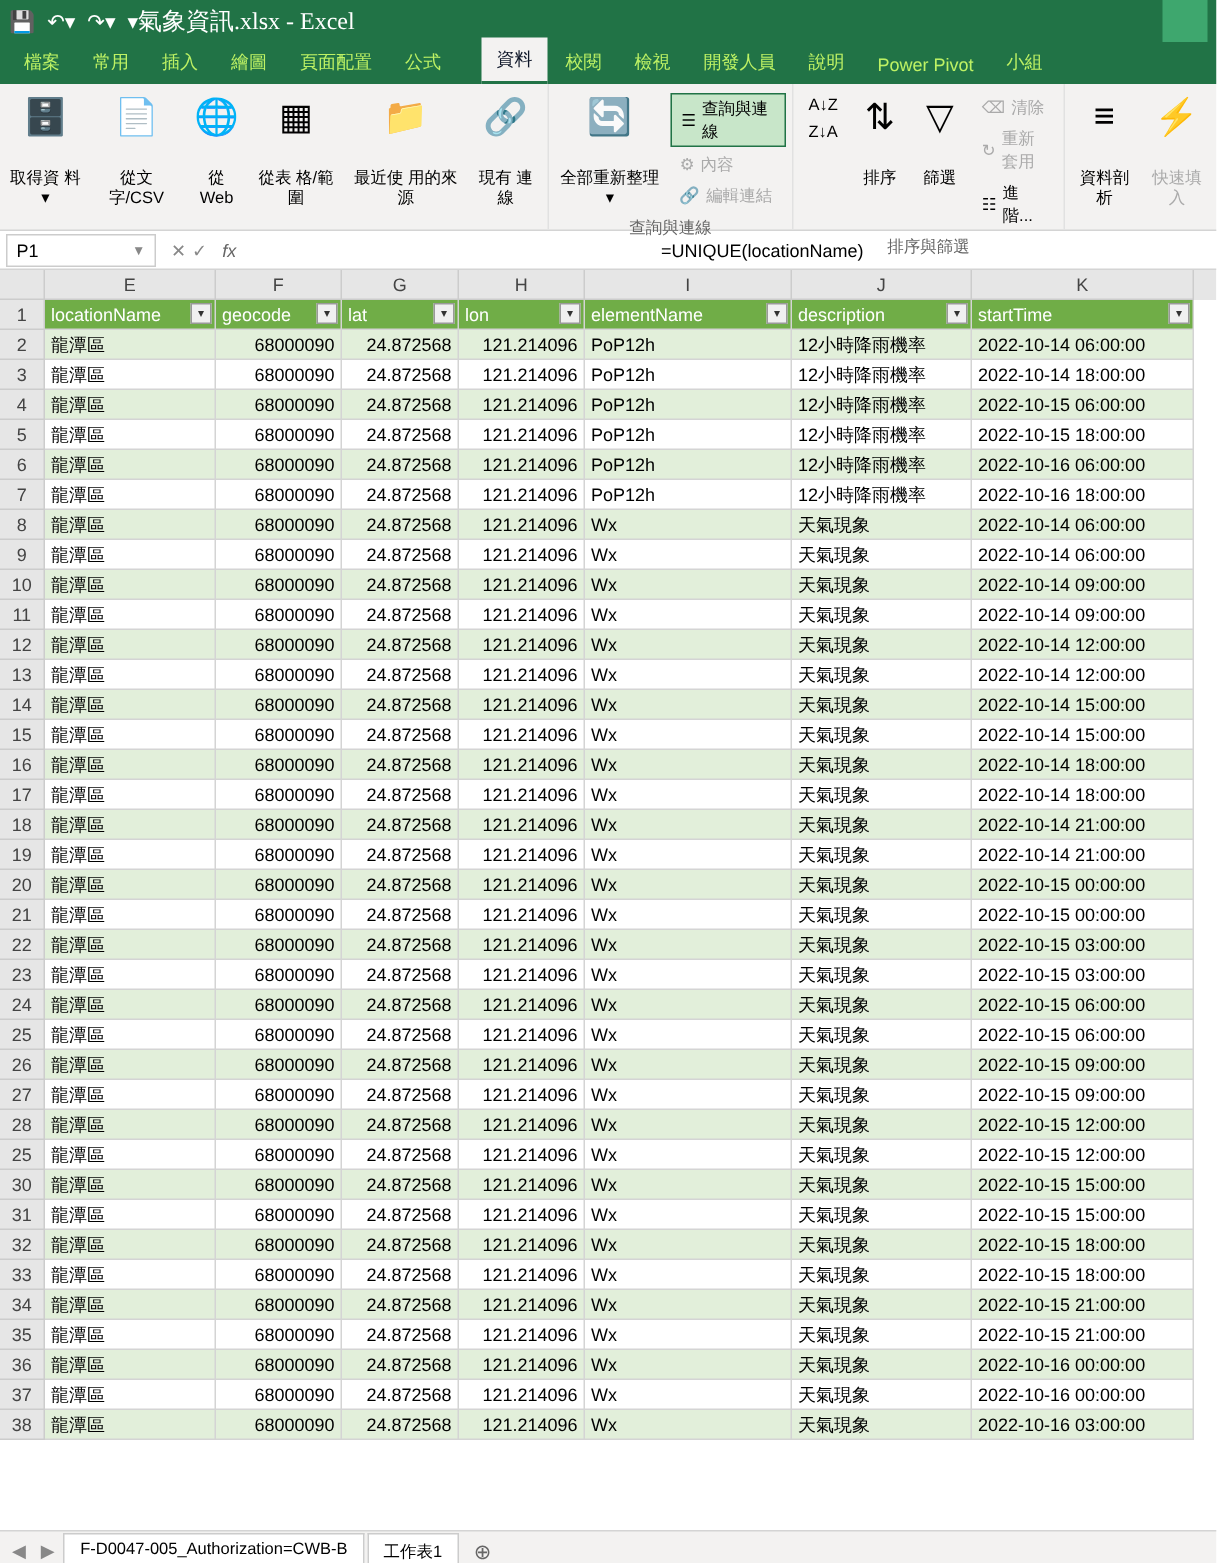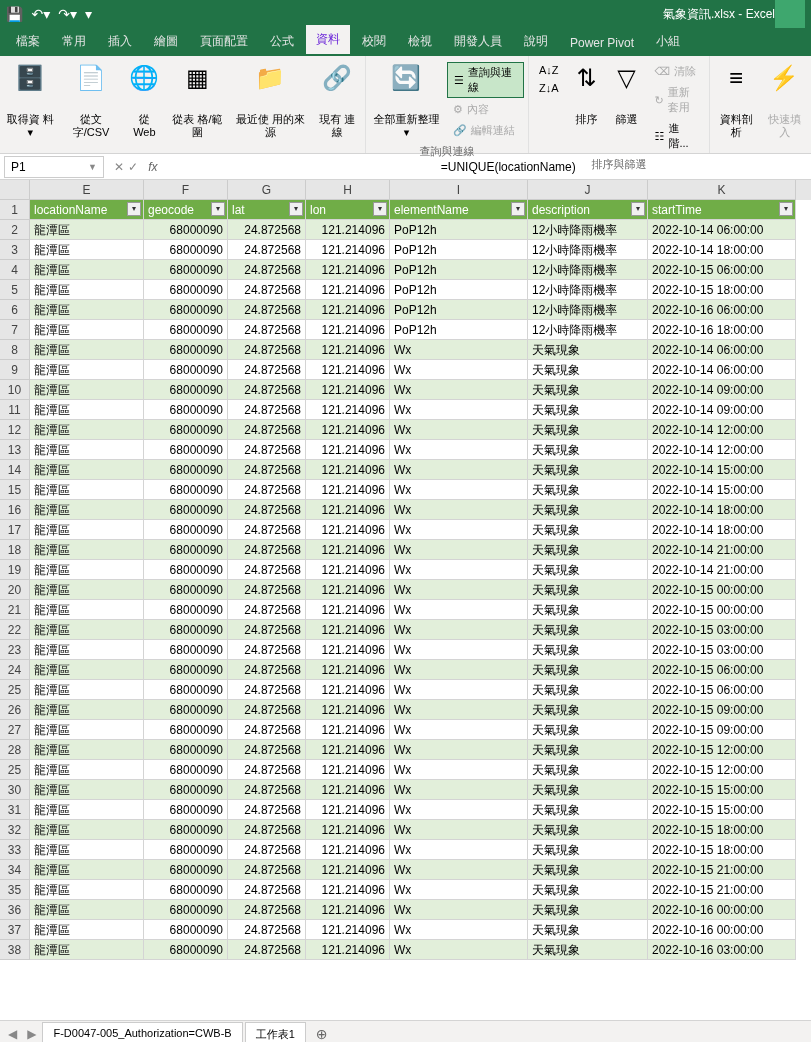--- a/index.html
+++ b/index.html
@@ -1,25 +1,25 @@
 <!DOCTYPE html>
 <html><head>
 <meta charset="utf-8">
 <style>
 * { margin: 0; padding: 0; box-sizing: border-box; font-family: "Microsoft JhengHei", "Segoe UI", sans-serif; }
 body { width: 811px; height: 1042px; background: #fff; overflow: hidden; font-size: 12px; }
 
 .titlebar { background: #217346; height: 28px; display: flex; align-items: center; color: #fff; padding: 0 6px; }
 .qat { display: flex; align-items: center; gap: 8px; }
 .qat-icon { color: #fff; font-size: 14px; }
-.title-text { flex: 1; text-align: right; font-size: 12px; }
+.title-text { flex: 1; text-align: left; font-size: 16px; font-family: Liberation Serif, serif; }
 
 .tabs { background: #217346; height: 28px; display: flex; align-items: flex-end; padding: 0 6px; gap: 2px; }
-.tab { color: #e5e5e5; padding: 6px 10px; font-size: 12px; cursor: pointer; }
-.tab.active { background: #f3f2f1; color: #6d28d9; border-bottom: 2px solid #217346; }
+.tab { color: #bef264; padding: 6px 10px; font-size: 12px; cursor: pointer; }
+.tab.active { background: #f3f2f1; color: #0f172a; border-bottom: 2px solid #217346; margin-left: 15px; }
 
 .ribbon { background: #f3f2f1; height: 98px; display: flex; border-bottom: 1px solid #d4d4d4; }
 .ribbon-group { display: flex; flex-direction: column; border-right: 1px solid #e1e1e1; padding: 4px 2px 0; }
 .ribbon-group-items { display: flex; flex: 1; align-items: flex-start; }
 .ribbon-group-label { font-size: 11px; color: #666; text-align: center; padding: 2px 0; }
 .ribbon-btn { display: flex; flex-direction: column; align-items: center; padding: 2px 4px; cursor: pointer; font-size: 11px; }
 .ribbon-btn .icon { width: 32px; height: 32px; display: flex; align-items: center; justify-content: center; font-size: 24px; }
 .ribbon-btn .lbl { margin-top: 19px; text-align: center; line-height: 1.2; }
 .ribbon-small { display: flex; align-items: center; padding: 2px 6px; cursor: pointer; font-size: 11px; gap: 4px; }
 .ribbon-small.active { background: #c8e6c9; border: 1px solid #217346; }

